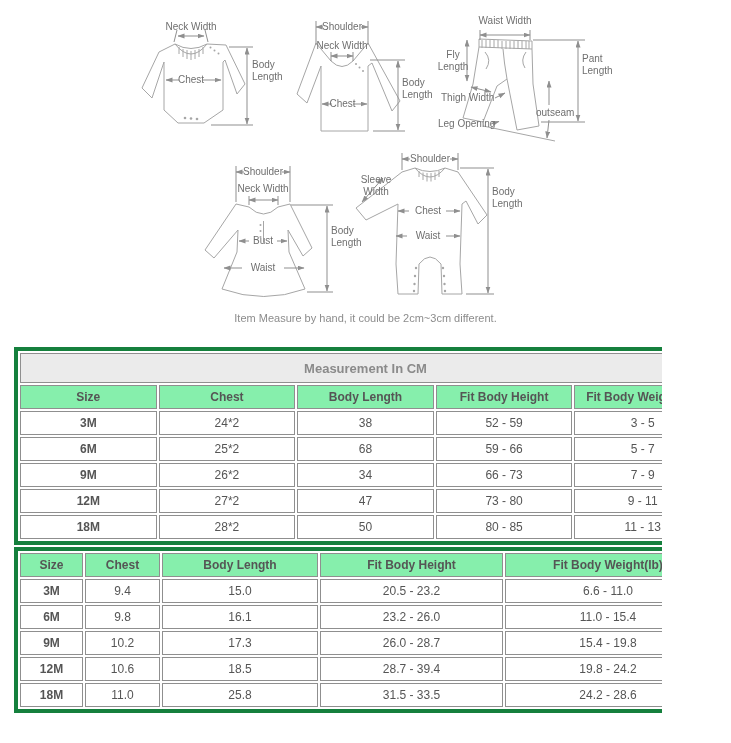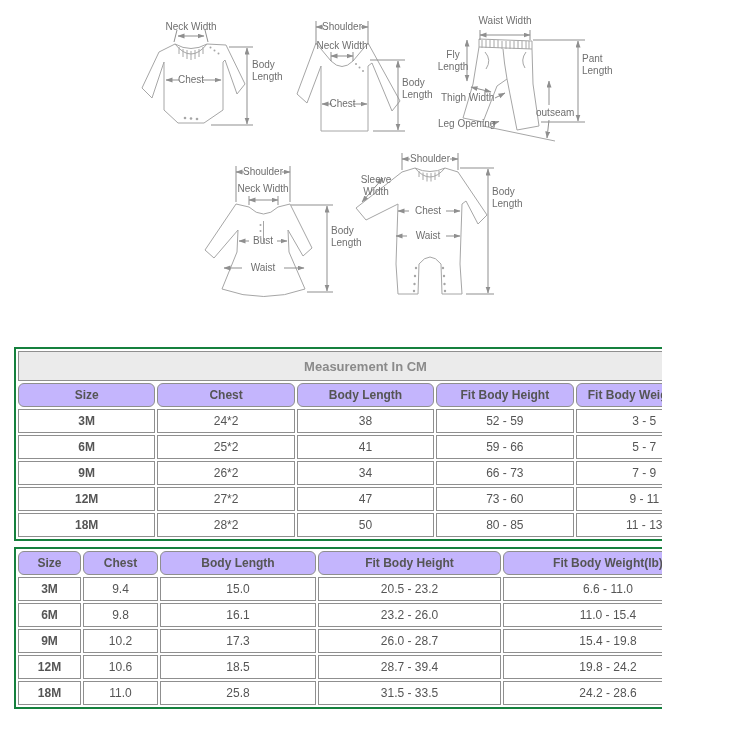--- a/index.html
+++ b/index.html
@@ -10,27 +10,27 @@
   .d2{left:295px;top:14px;}
   .d3{left:433px;top:10px;}
   .d4{left:183px;top:158px;}
   .d5{left:346px;top:146px;}
   svg text{fill:#6f6f6f;font-family:"Liberation Sans","DejaVu Sans",sans-serif;font-size:10px;}
   .g{fill:none;stroke:#a6a6a6;stroke-width:1;stroke-linejoin:round;}
   .ml{fill:none;stroke:#8f8f8f;stroke-width:1;}
   .dot{fill:#a6a6a6;stroke:none;}
   .caption{position:absolute;top:312px;left:0;width:731px;text-align:center;font-size:11px;color:#8c8c8c;}
   .size-table{position:absolute;left:14px;width:703px;table-layout:fixed;
-    border-collapse:separate;border-spacing:2px;border:2px solid #15803d;background:#fff;}
+    border-collapse:separate;border-spacing:2px;border:4px solid #15803d;background:#fff;}
   .t1{top:347px;}
   .t2{top:547px;}
   .size-table td,.size-table th{border:1px solid #8f8f8f;text-align:center;vertical-align:middle;
     font-size:12px;color:#555555;height:20px;padding:1px 2px;overflow:hidden;}
   .size-table td.title{height:26px;background:#ebebeb;font-weight:bold;font-size:13px;color:#8a8a8a;}
-  .size-table th{background:#c4b5fd;font-weight:bold;border-radius:6px;}
+  .size-table th{background:#86efac;font-weight:bold;}
   .size-table td.size{font-weight:bold;}
   .size-table .c0{width:57px;}
   .size-table .c1{width:69px;}
   .size-table .c2{width:150px;}
   .size-table .c3{width:177px;}
 </style>
 </head>
 <body>
 
 <div class="page">
@@ -198,20 +198,21 @@
       <path class="ml" d="M114,22L148,22 M120,148L148,148"></path>
       <line class="ml" x1="142" y1="23" x2="142" y2="147" marker-start="url(#ar5)" marker-end="url(#ar5)"></line>
     </g>
     <text x="84" y="16" text-anchor="middle">Shoulder</text>
     <text x="30" y="37" text-anchor="middle"><tspan x="30" dy="0">Sleeve</tspan><tspan x="30" dy="1.15em">Width</tspan></text>
     <text x="82" y="68" text-anchor="middle">Chest</text>
     <text x="82" y="93" text-anchor="middle">Waist</text>
     <text x="146" y="49"><tspan x="146" dy="0">Body</tspan><tspan x="146" dy="1.15em">Length</tspan></text>
   </svg>
 
+  <div class="caption">Item Measure by hand, it could be 2cm~3cm different.</div>
 
   <table class="size-table t1">
       <tbody>
         <tr>
           <td colspan="5" class="title">Measurement In CM</td>
         </tr>
         <tr>
           <th class="c0">Size</th>
           <th class="c1">Chest</th>
           <th class="c2">Body Length</th>
@@ -221,36 +222,36 @@
         <tr>
           <td class="c0 size">3M</td>
           <td class="c1">24*2</td>
           <td class="c2">38</td>
           <td class="c3">52 - 59</td>
           <td class="c4">3 - 5</td>
         </tr>
         <tr>
           <td class="c0 size">6M</td>
           <td class="c1">25*2</td>
-          <td class="c2">41</td>
+          <td class="c2">68</td>
           <td class="c3">59 - 66</td>
           <td class="c4">5 - 7</td>
         </tr>
         <tr>
           <td class="c0 size">9M</td>
           <td class="c1">26*2</td>
           <td class="c2">34</td>
           <td class="c3">66 - 73</td>
           <td class="c4">7 - 9</td>
         </tr>
         <tr>
           <td class="c0 size">12M</td>
           <td class="c1">27*2</td>
           <td class="c2">47</td>
-          <td class="c3">73 - 60</td>
+          <td class="c3">73 - 80</td>
           <td class="c4">9 - 11</td>
         </tr>
         <tr>
           <td class="c0 size">18M</td>
           <td class="c1">28*2</td>
           <td class="c2">50</td>
           <td class="c3">80 - 85</td>
           <td class="c4">11 - 13</td>
         </tr>
       </tbody>

